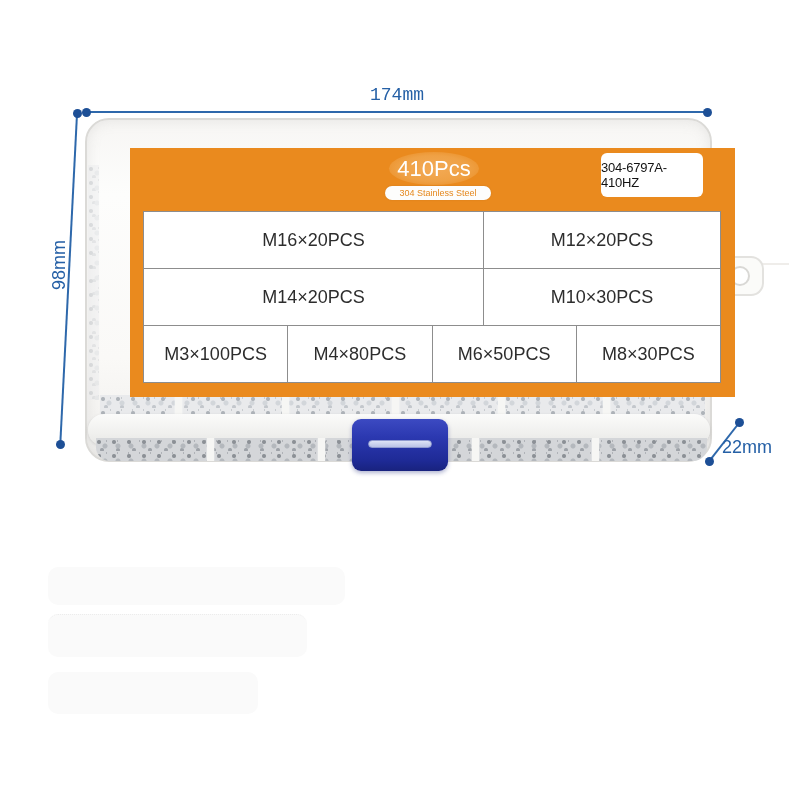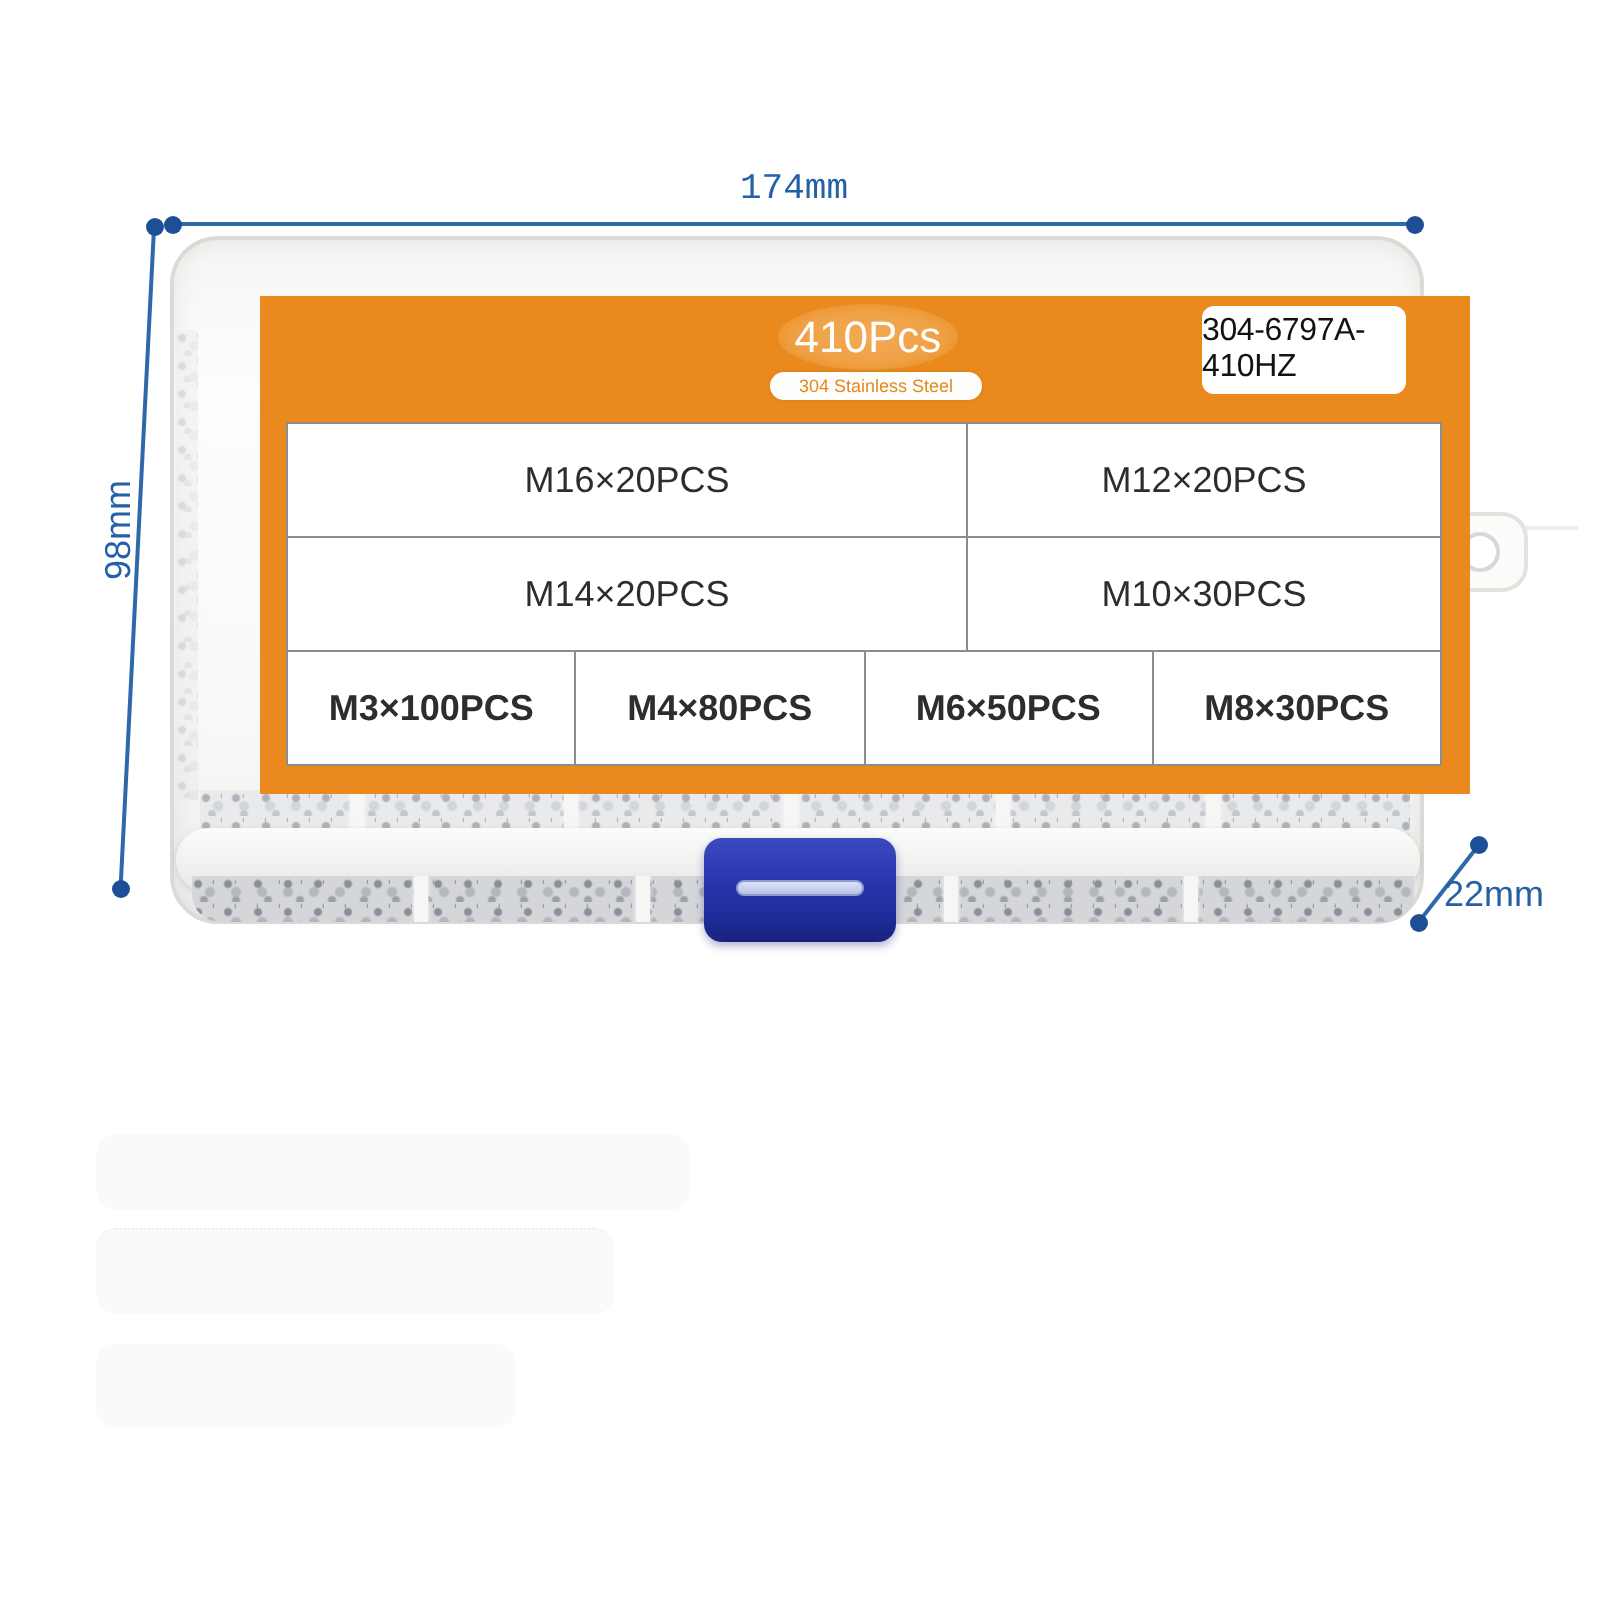--- a/index.html
+++ b/index.html
@@ -74,26 +74,26 @@
              background:#ffffff;border:2px solid #d9d8d5;box-sizing:border-box;}
 
   
   .panel{position:absolute;left:100px;top:148px;width:605px;height:249px;background:var(--accent-orange);margin-left:30px;}
   .count-ellipse{position:absolute;left:259px;top:4px;width:90px;height:33px;border-radius:50%;
                  background:radial-gradient(ellipse at center,#f3aa55 0%,var(--ellipse-orange) 55%,rgba(239,161,69,0) 95%);
                  color:#ffffff;font-size:22px;text-align:center;line-height:33px;}
   .material-pill{position:absolute;left:255px;top:38px;width:106px;height:14px;border-radius:8px;background:#fdfdfc;
                  color:#e5881d;font-size:9px;text-align:center;line-height:14px;box-shadow:0 0 2px rgba(0,0,0,.1);}
   .model-badge{position:absolute;left:471px;top:5px;width:102px;height:44px;border-radius:6px;background:#ffffff;
-               color:#121212;font-size:16px;letter-spacing:-.2px;display:flex;align-items:center;justify-content:center;}
+               color:#121212;font-size:13px;letter-spacing:-.2px;display:flex;align-items:center;justify-content:center;}
 
   .size-table{position:absolute;left:13px;top:63px;width:578px;height:172px;background:#ffffff;
               border:1px solid #8d8d8d;box-sizing:border-box;display:flex;flex-direction:column;}
   .trow{display:flex;border-bottom:1px solid #8d8d8d;}
-  .trow:last-child{border-bottom:none;font-weight:bold;}
+  .trow:last-child{border-bottom:none;}
   .trow.r12{height:56px;}
   .trow.r3{flex:1;}
   .cell{display:flex;align-items:center;justify-content:center;border-right:1px solid #8d8d8d;
         color:var(--table-text);font-size:18px;box-sizing:border-box;}
   .cell:last-child{border-right:none;}
   .cell.wide{width:340px;}
   .cell.narrow{flex:1;}
   .cell.fifth{flex:1;}
 
   

